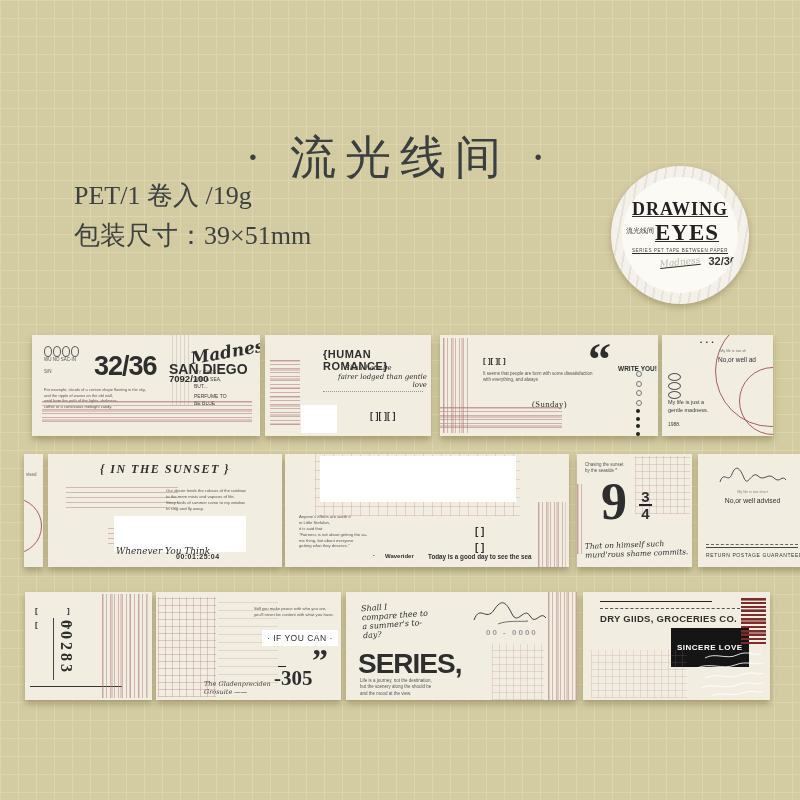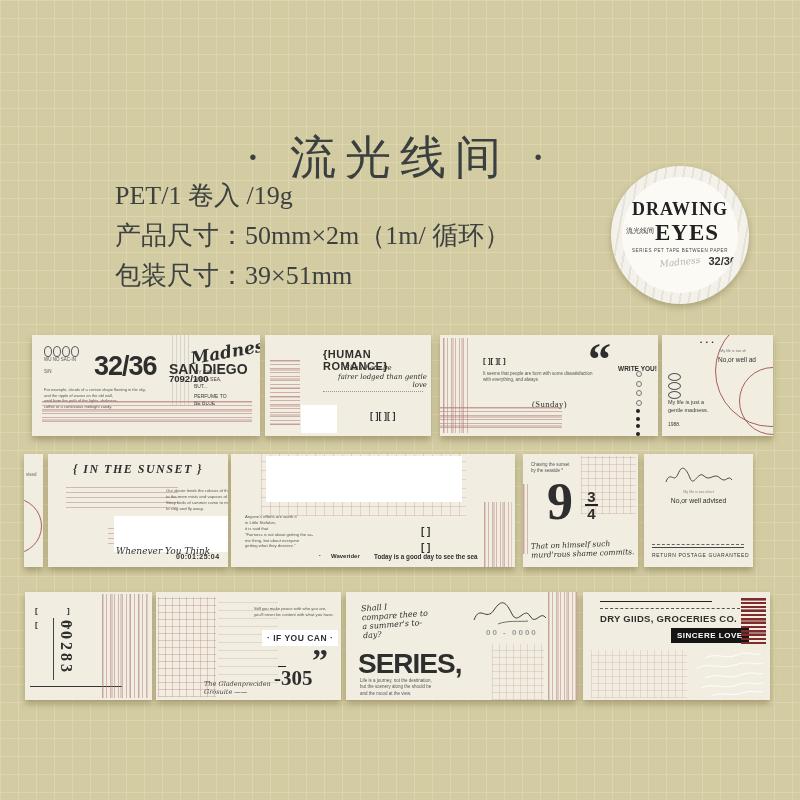--- a/index.html
+++ b/index.html
@@ -11,27 +11,27 @@
     background-size:18px 18px;
     font-family:"Liberation Sans","DejaVu Sans",sans-serif;color:#2e2e2e;}
   .serif{font-family:"Liberation Serif","DejaVu Serif",serif;}
   .script{font-family:"DejaVu Serif","Liberation Serif",serif;font-style:italic;}
   .abs{position:absolute;}
   .pre{white-space:pre-line;}
   .page-title{position:absolute;top:80px;left:0;width:100%;text-align:center;
     font-family:"Liberation Serif","DejaVu Serif",serif;font-size:46px;color:#3a4040;
     letter-spacing:9px;font-weight:500;margin-top:47px;}
   .info{position:absolute;left:74px;top:176px;font-family:"Liberation Serif","DejaVu Serif",serif;
-    font-size:26px;color:#3d4241;line-height:40px;margin-left:41px;}
+    font-size:26px;color:#3d4241;line-height:40px;}
   
   .badge{position:absolute;left:611px;top:166px;width:138px;height:138px;border-radius:50%;
     background:#f3f1ea;box-shadow:0 3px 6px rgba(110,100,60,.4);
     background-image:repeating-linear-gradient(100deg,rgba(190,185,175,.25) 0 2px,transparent 2px 9px);}
   .badge-inner{position:absolute;left:11px;top:11px;width:116px;height:116px;border-radius:50%;
-    background:#fbfaf5;text-align:center;overflow:hidden;}
+    background:#fbfaf5;text-align:center;overflow:hidden;text-decoration:underline;}
   .badge-caption{position:absolute;left:611px;top:308px;width:138px;text-align:center;
     font-family:"Liberation Serif","DejaVu Serif",serif;font-size:23px;color:#3d4241;}
   
   .strip{position:absolute;display:flex;filter:drop-shadow(0 4px 3px rgba(110,100,60,.45));}
   .seg{position:relative;background:#f1eee1;height:100%;overflow:hidden;flex:none;}
   .t4{font-size:4.5px;line-height:1.4;color:#555;}
   .t5{font-size:5.5px;line-height:1.4;color:#3a3a3a;}
   .t6{font-size:6.5px;line-height:1.4;color:#2e2e2e;}
   .hstripes{background-image:repeating-linear-gradient(180deg,rgba(178,125,125,.55) 0 1px,transparent 1px 4px),
     repeating-linear-gradient(180deg,rgba(178,125,125,.35) 0 2px,transparent 2px 9px);}
@@ -55,21 +55,20 @@
 </style>
 </head>
 <body>
 
 <div class="canvas">
 
   <div class="page-title">· 流光线间 ·</div>
 
   <div class="info">
     <div>PET/1 卷入 /19g</div>
-    <div>产品尺寸：50mm×2m（1m/ 循环）</div>
     <div>包装尺寸：39×51mm</div>
   </div>
 
   <div class="badge">
     <div class="badge-inner">
       <div class="serif" style="margin-top:22px;font-size:18px;font-weight:700;letter-spacing:1px;color:#222;">DRAWING</div>
       <div style="position:relative;">
         <span class="abs" style="left:4px;top:6px;font-size:7px;color:#333;">流光线间</span>
         <span class="serif" style="font-size:23px;font-weight:700;letter-spacing:1px;color:#222;margin-left:14px;">EYES</span>
       </div>
@@ -150,21 +149,21 @@
     </div>
   </div>
 
   <div class="strip" style="left:24px;top:454px;width:748px;height:113px;">
 
     <div class="seg" style="width:19px;margin-right:5px;">
       <div class="abs t4" style="left:2px;top:18px;font-size:4.5px;color:#666;">vised</div>
       <div class="abs redcircle" style="left:-38px;top:44px;width:54px;height:54px;"></div>
     </div>
 
-    <div class="seg" style="width:180px;margin-right:3px;">
+    <div class="seg" style="width:234px;margin-right:3px;">
       <div class="abs serif" style="left:0;top:8px;width:100%;text-align:center;font-size:12px;font-style:italic;font-weight:700;letter-spacing:1.5px;">{ IN THE SUNSET }</div>
       <div class="abs" style="left:18px;top:33px;width:112px;height:22px;background-image:repeating-linear-gradient(180deg,rgba(170,120,120,.45) 0 1px,transparent 1px 5px);"></div>
       <div class="abs" style="left:60px;top:74px;width:128px;height:18px;background-image:repeating-linear-gradient(180deg,rgba(170,120,120,.45) 0 1px,transparent 1px 5px);"></div>
       <div class="abs t4 pre" style="left:118px;top:34px;width:80px;font-size:4.2px;">Our desire lends the colours of the rainbow
 to the mere mists and vapours of life.
 Stray birds of summer come to my window
 to sing and fly away.</div>
       <div class="abs whitebox" style="left:66px;top:62px;width:132px;height:36px;"></div>
       <div class="abs script" style="left:68px;top:92px;font-size:9px;">Whenever You Think</div>
       <div class="abs" style="left:128px;top:99px;font-size:7px;font-weight:700;letter-spacing:.5px;">00:01:25:04</div>
@@ -225,21 +224,21 @@
       <div class="abs serif" style="left:32px;top:28px;font-size:16px;font-weight:700;letter-spacing:3px;writing-mode:vertical-rl;">00283</div>
       <div class="abs" style="left:5px;top:94px;width:92px;border-top:1px solid #333;"></div>
       <div class="abs vstripes" style="left:77px;top:2px;width:46px;height:104px;"></div>
     </div>
 
     <div class="seg" style="width:185px;margin-right:5px;">
       <div class="abs pinkgrid" style="left:2px;top:5px;width:58px;height:100px;"></div>
       <div class="abs" style="left:62px;top:10px;width:60px;height:85px;opacity:.5;background-image:repeating-linear-gradient(180deg,rgba(170,120,120,.4) 0 1px,transparent 1px 8px);"></div>
       <div class="abs t4 pre" style="left:98px;top:14px;width:84px;font-size:4.2px;">Still you make peace with who you are,
 you'll never be content with what you have.</div>
-      <div class="abs whitebox" style="left:106px;top:38px;padding:3px 5px;font-size:8.5px;font-weight:700;letter-spacing:.5px;">· IF YOU CAN ·</div>
+      <div class="abs whitebox" style="left:106px;top:38px;padding:3px 5px;font-size:8.5px;font-weight:400;letter-spacing:.5px;">· IF YOU CAN ·</div>
       <div class="abs serif" style="left:156px;top:52px;font-size:32px;font-weight:800;line-height:1;">”</div>
       <div class="abs script pre" style="left:48px;top:88px;font-size:6.5px;color:#444;">The Gladenpreciden
 Grosuite ——</div>
       <div class="abs" style="left:122px;top:74px;width:8px;border-top:1.5px solid #222;"></div>
       <div class="abs serif" style="left:118px;top:74px;font-size:21px;font-weight:700;">-305</div>
     </div>
 
     <div class="seg" style="width:231px;margin-right:6px;">
       <div class="abs script pre" style="left:16px;top:10px;font-size:8px;transform:rotate(-4deg);">Shall I
 compare thee to
@@ -255,21 +254,21 @@
 but the scenery along the should be
 and the mood at the view.</div>
       <div class="abs pinkgrid" style="left:146px;top:52px;width:52px;height:56px;opacity:.6;"></div>
       <div class="abs vstripes" style="left:202px;top:0;width:29px;height:108px;"></div>
     </div>
 
     <div class="seg" style="width:187px;">
       <div class="abs" style="left:17px;top:9px;width:112px;border-top:1.5px solid #222;"></div>
       <div class="abs" style="left:17px;top:16px;width:140px;border-top:1px dashed #555;"></div>
       <div class="abs" style="left:17px;top:21px;font-size:9.5px;font-weight:800;letter-spacing:.3px;">DRY GIIDS, GROCERIES CO.</div>
-      <div class="abs blackbox" style="left:88px;top:36px;padding:3px 6px;font-size:8px;font-weight:800;letter-spacing:.5px;">SINCERE LOVE</div>
+      <div class="abs blackbox" style="left:88px;top:36px;padding:15px 6px;font-size:8px;font-weight:800;letter-spacing:.5px;">SINCERE LOVE</div>
       <div class="abs" style="left:158px;top:6px;width:25px;height:46px;background-image:repeating-linear-gradient(180deg,#7d2b2b 0 1.6px,transparent 1.6px 4px),repeating-linear-gradient(180deg,rgba(125,43,43,.6) 0 3px,transparent 3px 11px);"></div>
       <div class="abs pinkgrid" style="left:8px;top:58px;width:96px;height:48px;opacity:.55;"></div>
       <svg class="abs" style="left:92px;top:58px;" width="90" height="48" viewBox="0 0 90 48">
         <path d="M30,8 C40,2 52,10 62,5 S80,6 86,4" stroke="#ffffff" stroke-width="1" fill="none" opacity=".85"></path>
         <path d="M22,18 C34,12 48,20 60,15 S80,16 88,13" stroke="#ffffff" stroke-width="1" fill="none" opacity=".85"></path>
         <path d="M30,28 C42,22 54,30 66,25 S82,26 88,23" stroke="#ffffff" stroke-width="1" fill="none" opacity=".85"></path>
         <path d="M26,38 C38,32 50,40 62,35 S80,36 88,33" stroke="#ffffff" stroke-width="1" fill="none" opacity=".85"></path>
         <path d="M36,46 C46,41 58,47 68,43 S82,44 88,41" stroke="#ffffff" stroke-width="1" fill="none" opacity=".85"></path>
       </svg>
     </div>

